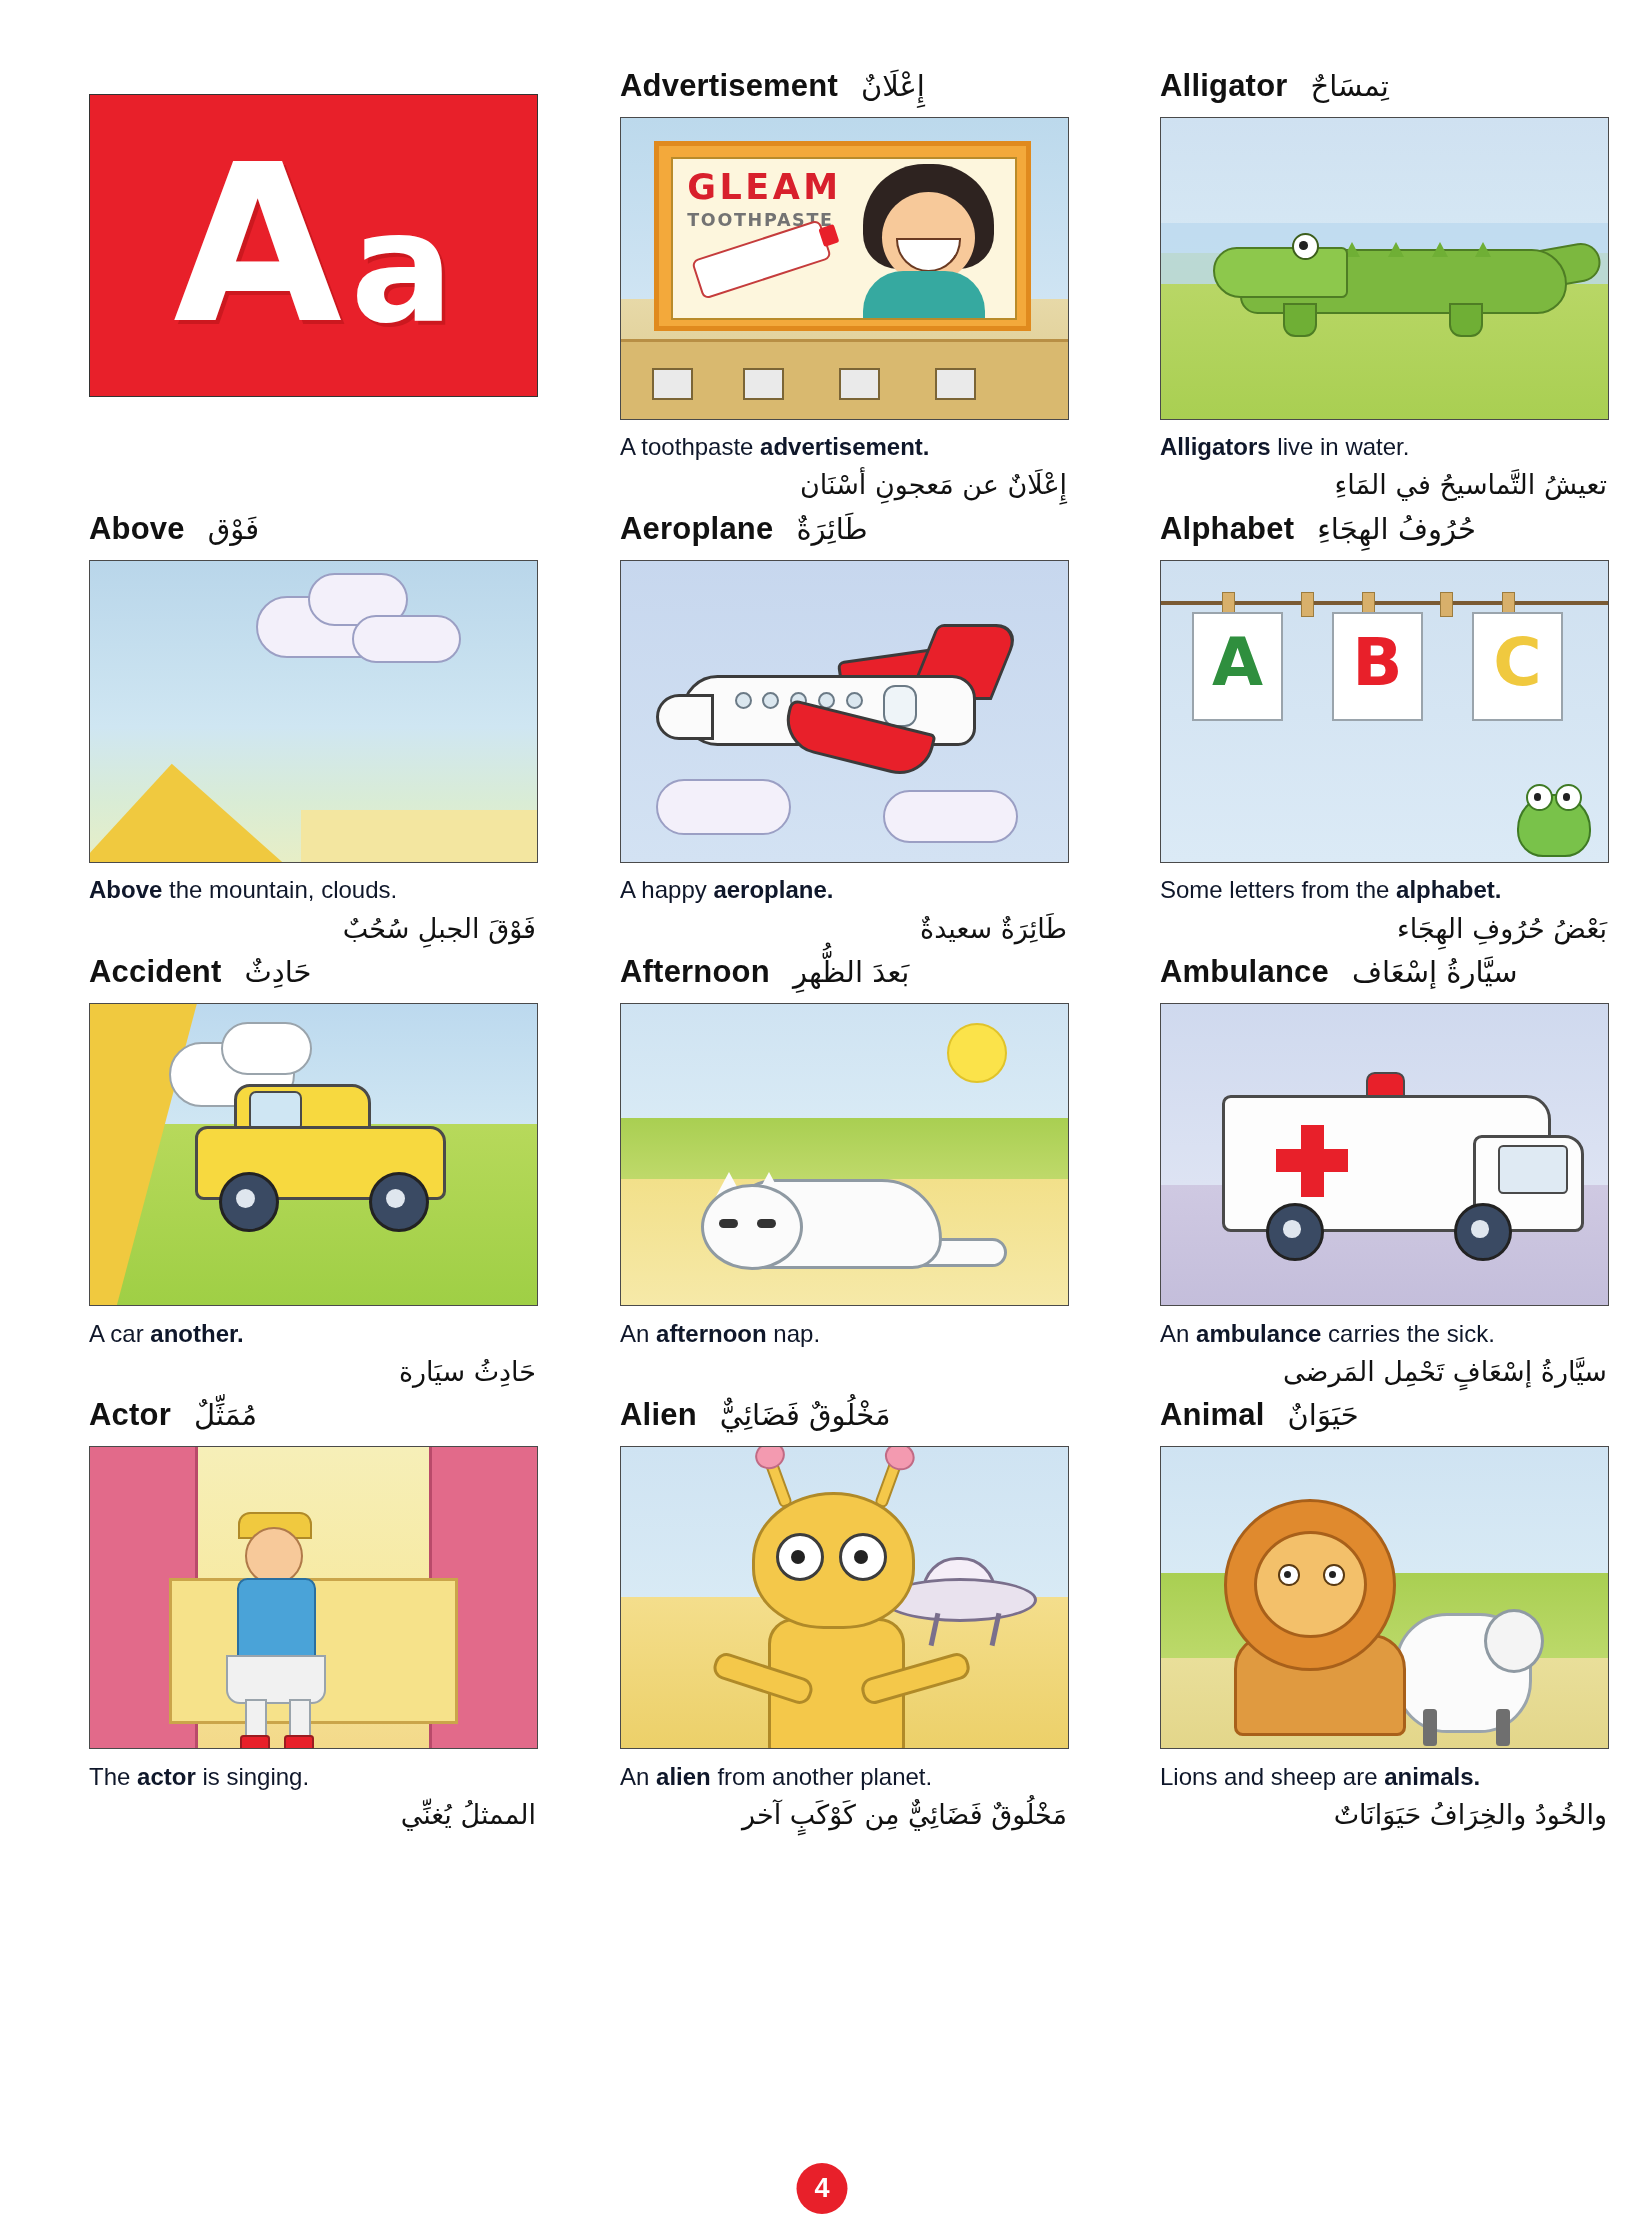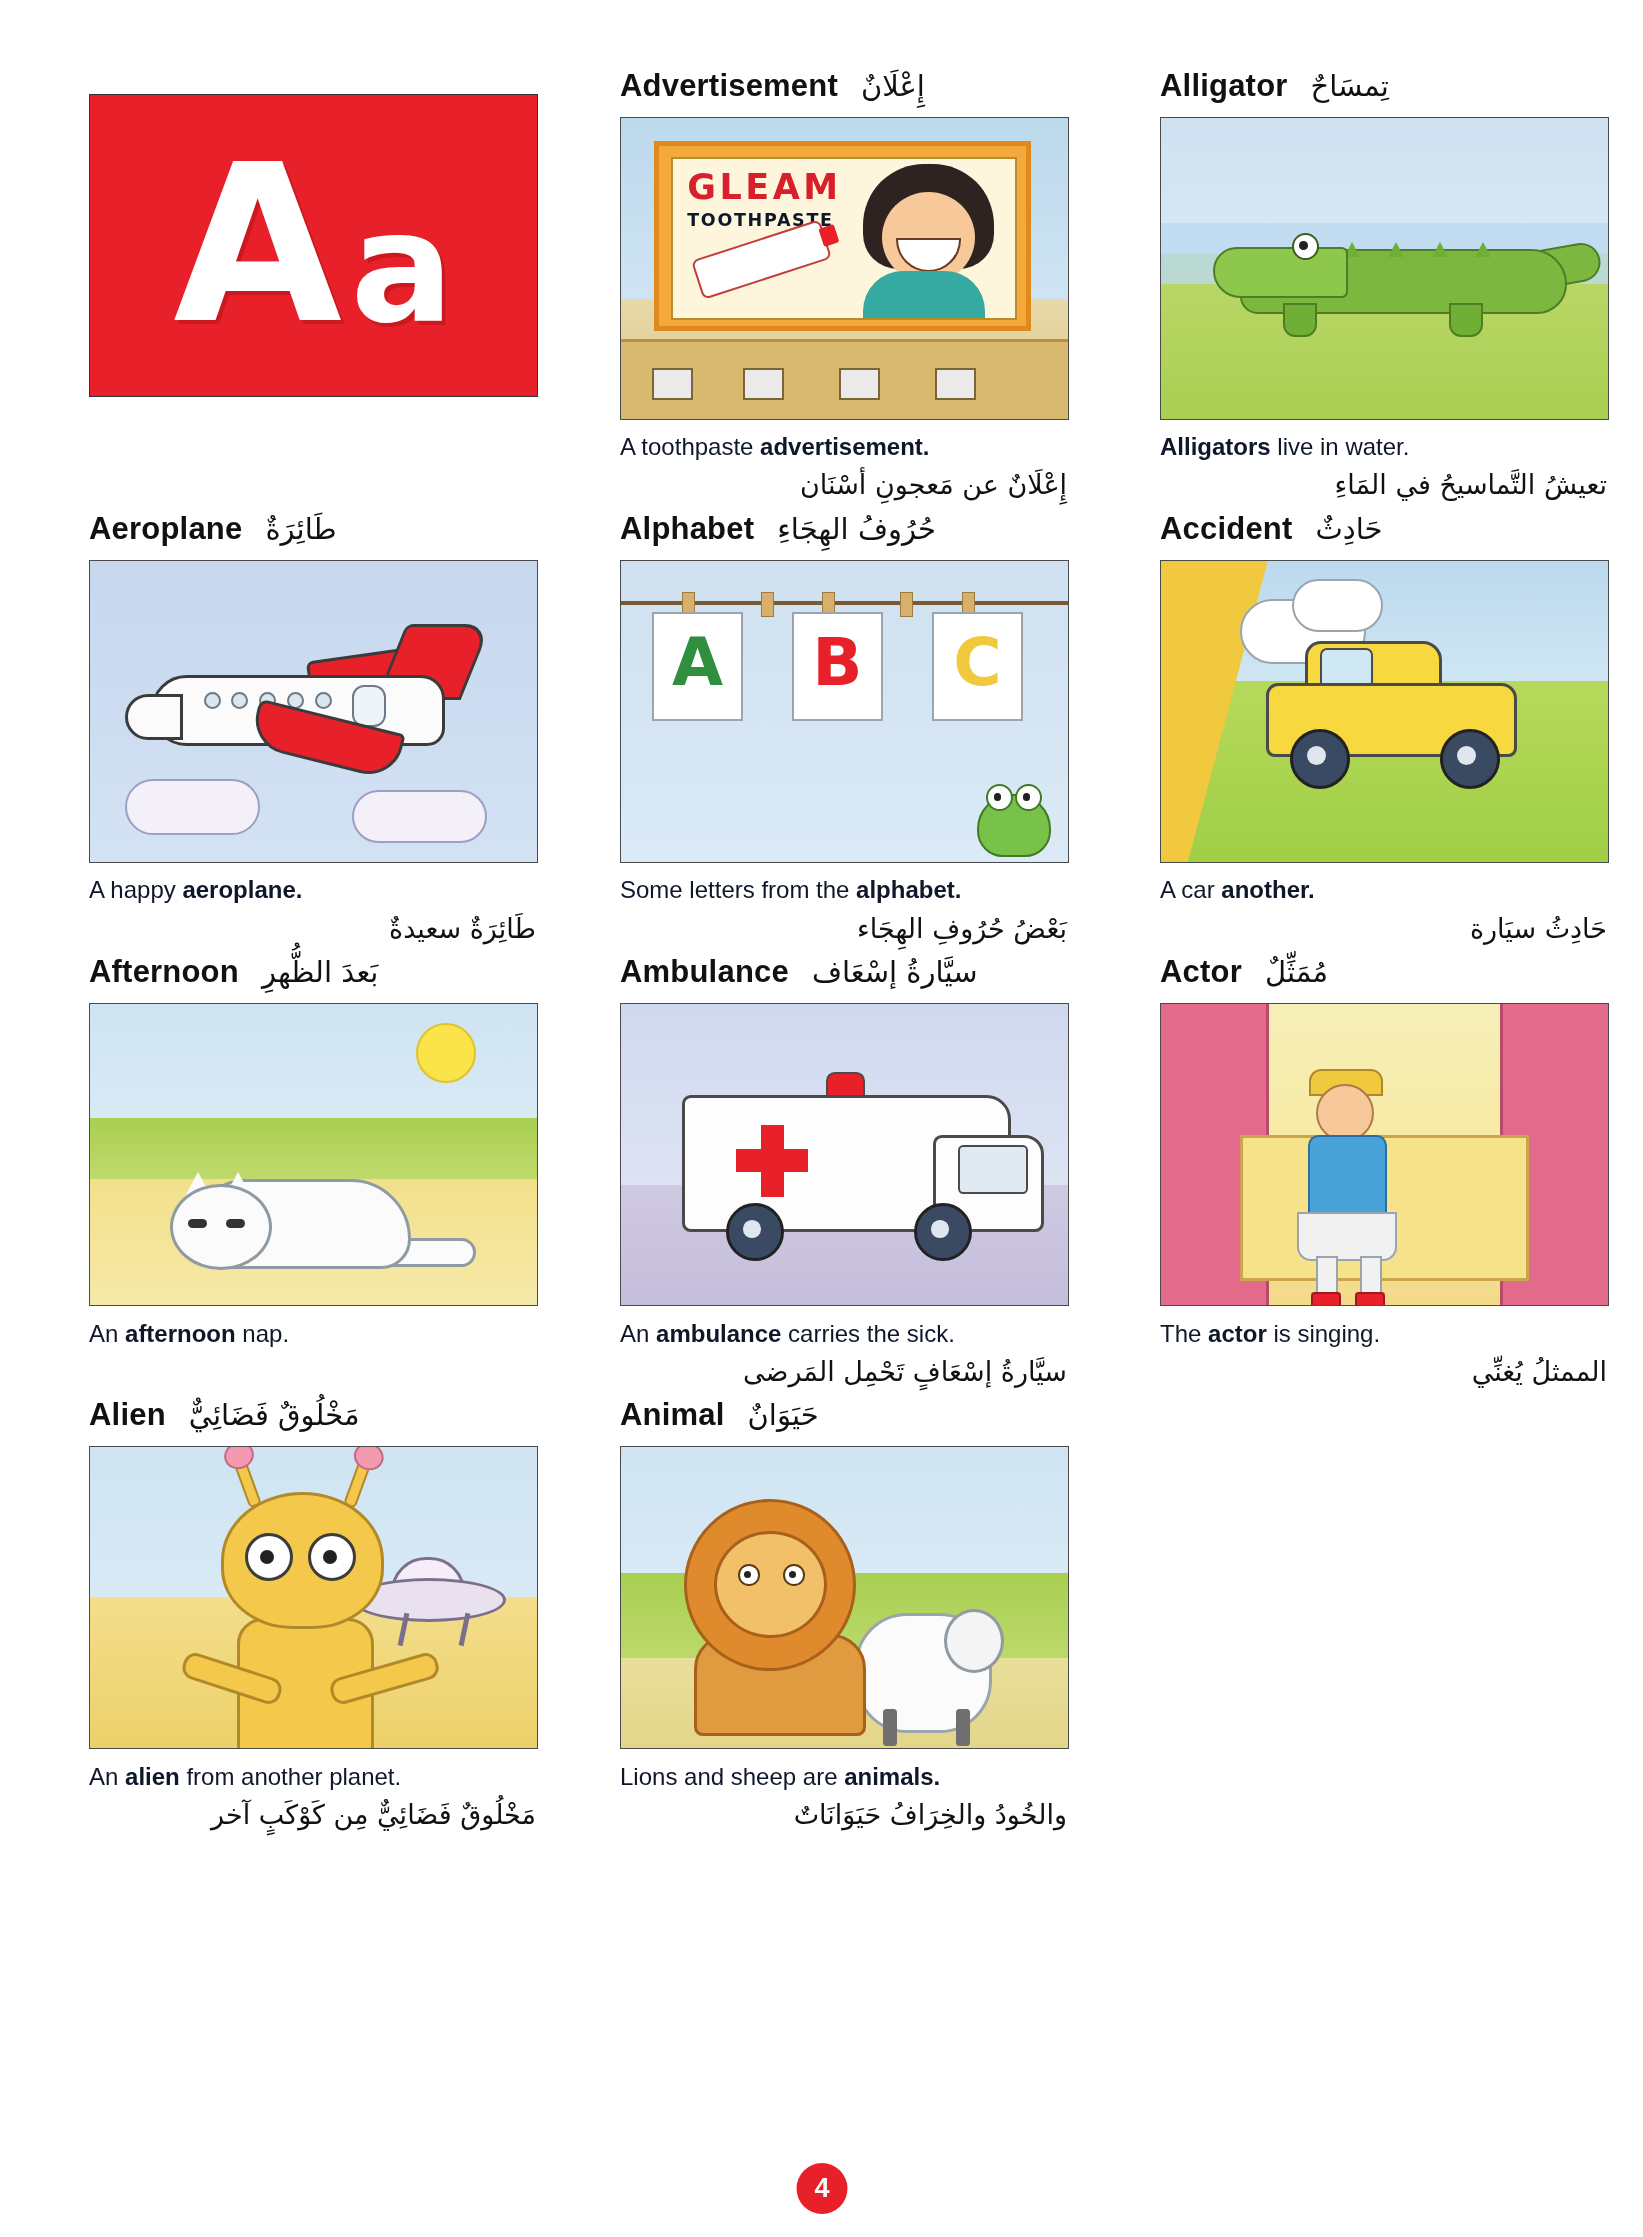--- a/index.html
+++ b/index.html
@@ -118,21 +118,21 @@
     display: flex;
     align-items: center;
     justify-content: center;
   }
 
   
   .ad-bg { background: linear-gradient(#bcd9ec 0%, #cfe4f3 60%, #e7d9a8 60%, #dcc98d 100%); }
   .ad-board { position:absolute; left:33px; top:23px; width:367px; height:180px; background:#f3a93b; border:5.2px solid #e08a1e; }
   .ad-inner { position:absolute; left:12.2px; top:10.5px; width:342px; height:159px; background:#fdf6dd; border:2.6px solid #b98b2a; overflow:hidden;text-align:center;}
   .ad-text { position:absolute; left:14px; top:8.7px; font-family:"DejaVu Sans", sans-serif; font-weight:bold; color:#d8202c; font-size:35px; letter-spacing:3.5px;}
-  .ad-text2 { position:absolute; left:14px; top:51px; font-family:"DejaVu Sans", sans-serif; font-weight:bold; color:#0f172a; font-size:17.5px; letter-spacing:1.7px;}
+  .ad-text2 { position:absolute; left:14px; top:51px; font-family:"DejaVu Sans", sans-serif; font-weight:bold; color:#737373; font-size:17.5px; letter-spacing:1.7px;}
   .ad-tube { position:absolute; left:21px; top:80px; width:131px; height:37px; background:#fff; border:2.6px solid #c53c3c; border-radius:7px; transform:rotate(-18deg); }
   .ad-tube:after{content:"";position:absolute;right:-14px;top:7px;width:15.7px;height:19px;background:#e8202a;border-radius:2.6px;}
   .ad-girl-hair{position:absolute; right:21px; top:5.2px; width:131px; height:105px; background:#2e2320; border-radius:61px 61px 35px 35px;}
   .ad-girl-face{position:absolute; right:40px; top:33px; width:93px; height:91px; background:#f7c99a; border-radius:50%;}
   .ad-girl-smile{position:absolute; right:54px; top:79px; width:61px; height:30px; background:#fff; border:2.6px solid #6a3a22; border-radius:0 0 35px 35px;}
   .ad-girl-body{position:absolute; right:30px; bottom:0; width:122px; height:47px; background:#36a9a0; border-radius:40px 40px 0 0;}
   .ad-wall{position:absolute; left:0; right:0; bottom:0; height:77px; background:#d9b96f; border-top:3.5px solid #b88f45;}
   .ad-win{position:absolute; bottom:19px; width:37px; height:28px; background:#eaeaea; border:2.6px solid #7b6536;}
 
   
@@ -297,20 +297,37 @@
         <div class="alg-eye"></div>
         <div class="alg-leg" style="left:122px;"></div>
         <div class="alg-leg" style="left:288px;"></div>
       </div>
       <div class="cap-en">
         <span></span><b>Alligators</b><span> live in water.</span>
       </div>
       <div class="cap-ar">تعيشُ التَّماسيحُ في المَاءِ</div>
     </div>
 
+    <div class="cell">
+      <div class="head">
+        <span class="en-word">Above</span>
+        <span class="ar-word">فَوْق</span>
+      </div>
+      <div class="art above-bg">
+        <div class="cloud" style="left:166px; top:35px; width:140px; height:58px;"></div>
+        <div class="cloud" style="left:218px; top:12.2px; width:96px; height:49px;"></div>
+        <div class="cloud" style="left:262px; top:54px; width:105px; height:44px;"></div>
+        <div class="above-hill"></div>
+        <div class="above-mt"></div>
+      </div>
+      <div class="cap-en">
+        <span></span><b>Above</b><span> the mountain, clouds.</span>
+      </div>
+      <div class="cap-ar">فَوْقَ الجبلِ سُحُبٌ</div>
+    </div>
 
     <div class="cell">
       <div class="head">
         <span class="en-word">Aeroplane</span>
         <span class="ar-word">طَائِرَةٌ</span>
       </div>
       <div class="art aero-bg">
         <div class="cloud" style="left:35px; top:218px; width:131px; height:52px;"></div>
         <div class="cloud" style="left:262px; top:229px; width:131px; height:49px;"></div>
         <div class="plane-wing2"></div>

